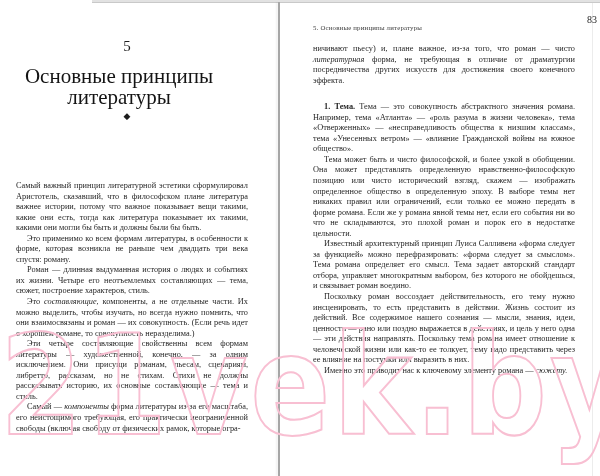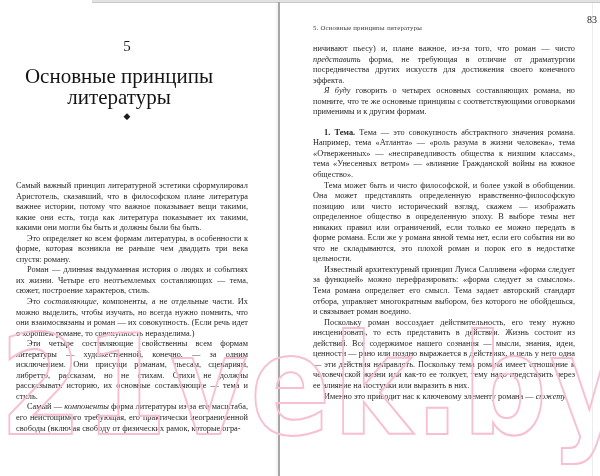--- a/index.html
+++ b/index.html
@@ -49,21 +49,21 @@
     text-align:center;font-size:10px;color:#222222;margin-left:43px;
   }
   .body-right{
     position:absolute;top:44px;left:33px;width:262px;
   }
   .para{
     margin:0;text-align:justify;
     font-size:8.3px;line-height:10.55px;color:#262626;
   }
   .para.indent{text-indent:11px;}
-  .para.gap-before{margin-top:10px;}
+  .para.gap-before{margin-top:16px;}
   .it{font-style:italic;}
   .bd{font-weight:bold;}
 
   .watermark{
     position:absolute;left:0;top:316px;width:600px;z-index:10;
     font-family:"DejaVu Sans","Liberation Sans",sans-serif;
     font-weight:bold;font-size:118px;line-height:1;letter-spacing:3px;
     transform:scaleY(1.18);transform-origin:top center;
     color:transparent;-webkit-text-stroke:1.8px #f8bfd2;
     text-align:center;white-space:nowrap;pointer-events:none;
@@ -75,34 +75,33 @@
 <div class="top-edge"></div>
 <div class="spine"></div>
 <div class="right-edge"></div>
 
 <div class="page page-left">
   <div class="chapter-number">5</div>
   <div class="chapter-title">Основные принципы литературы</div>
   <div class="ornament">◆</div>
   <div class="body-left">
       <p class="para"><span>Самый важный принцип литературной эстетики сформулировал Аристотель, сказавший, что в философском плане литература важнее истории, потому что важное показывает вещи такими, какие они есть, тогда как литература показывает их такими, какими они могли бы быть и должны были бы быть.</span></p>
-      <p class="para indent"><span>Это определяет ко всем формам литературы, в особенности к форме, которая возникла не раньше чем двадцать три века спустя: роману.</span></p>
+      <p class="para indent"><span>Это применимо ко всем формам литературы, в особенности к форме, которая возникла не раньше чем двадцать три века спустя: роману.</span></p>
       <p class="para indent"><span>Роман — длинная выдуманная история о людях и событиях их жизни. Четыре его неотъемлемых составляющих — тема, сюжет, построение характеров, стиль.</span></p>
       <p class="para indent"><span>Это </span><span class="it">составляющие</span><span>, компоненты, а не отдельные части. Их можно выделить, чтобы изучать, но всегда нужно помнить, что они взаимосвязаны и роман — их совокупность. (Если речь идет о хорошем романе, то совокупность неразделима.)</span></p>
       <p class="para indent"><span>Эти четыре составляющие свойственны всем формам литературы — художественной, конечно, — за одним исключением. Они присущи романам, пьесам, сценариям, либретто, рассказам, но не стихам. Стихи не должны рассказывать историю, их основные составляющие — тема и стиль.</span></p>
       <p class="para indent"><span>Самый — </span><span class="it">компоненты</span><span> форма литературы из-за его масштаба, его неистощимого требующая, его практически неограниченной свободы (включая свободу от физических рамок, которые огра-</span></p>
     </div>
 </div>
 
 <div class="page page-right">
   <div class="running-header">5. Основные принципы литературы</div>
   <div class="page-number">83</div>
   <div class="body-right">
-      <p class="para"><span>ничивают пьесу) и, плане важное, из-за того, что роман — чисто </span><span class="it">представить</span><span> форма, не требующая в отличие от драматургии посредничества других искусств для достижения своего конечного эффекта.</span></p>
-      <p class="para indent"><span class="it">Я буду</span><span> говорить о четырех основных составляющих романа, но помните, что те же основные принципы с соответствующими оговорками применимы и к другим формам.</span></p>
+      <p class="para"><span>ничивают пьесу) и, плане важное, из-за того, что роман — чисто </span><span class="it">литературная</span><span> форма, не требующая в отличие от драматургии посредничества других искусств для достижения своего конечного эффекта.</span></p>
       <p class="para indent gap-before"><span class="bd">1. Тема.</span><span> Тема — это совокупность абстрактного значения романа. Например, тема «Атланта» — «роль разума в жизни человека», тема «Отверженных» — «несправедливость общества к низшим классам», тема «Унесенных ветром» — «влияние Гражданской войны на южное общество».</span></p>
       <p class="para indent"><span>Тема может быть и чисто философской, и более узкой в обобщении. Она может представлять определенную нравственно-философскую позицию или чисто исторический взгляд, скажем — изображать определенное общество в определенную эпоху. В выборе темы нет никаких правил или ограничений, если только ее можно передать в форме романа. Если же у романа явной темы нет, если его события ни во что не складываются, это плохой роман и порок его в недостатке цельности.</span></p>
       <p class="para indent"><span>Известный архитектурный принцип Луиса Салливена «форма следует за функцией» можно перефразировать: «форма следует за смыслом». Тема романа определяет его смысл. Тема задает авторский стандарт отбора, управляет многократным выбором, без которого не обойдешься, и связывает роман воедино.</span></p>
       <p class="para indent"><span>Поскольку роман воссоздает действительность, его тему нужно инсценировать, то есть представить в действии. Жизнь состоит из действий. Все содержимое нашего сознания — мысли, знания, идеи, ценности — рано или поздно выражается в действиях, и цель у него одна — эти действия направлять. Поскольку тема романа имеет отношение к человеческой жизни или как-то ее толкует, тему надо представить через ее влияние на поступки или выразить в них.</span></p>
       <p class="para indent"><span>Именно это приводит нас к ключевому элементу романа — </span><span class="it">сюжету.</span></p>
     </div>
 </div>
 
 <div class="watermark">21vek.by</div>
 

